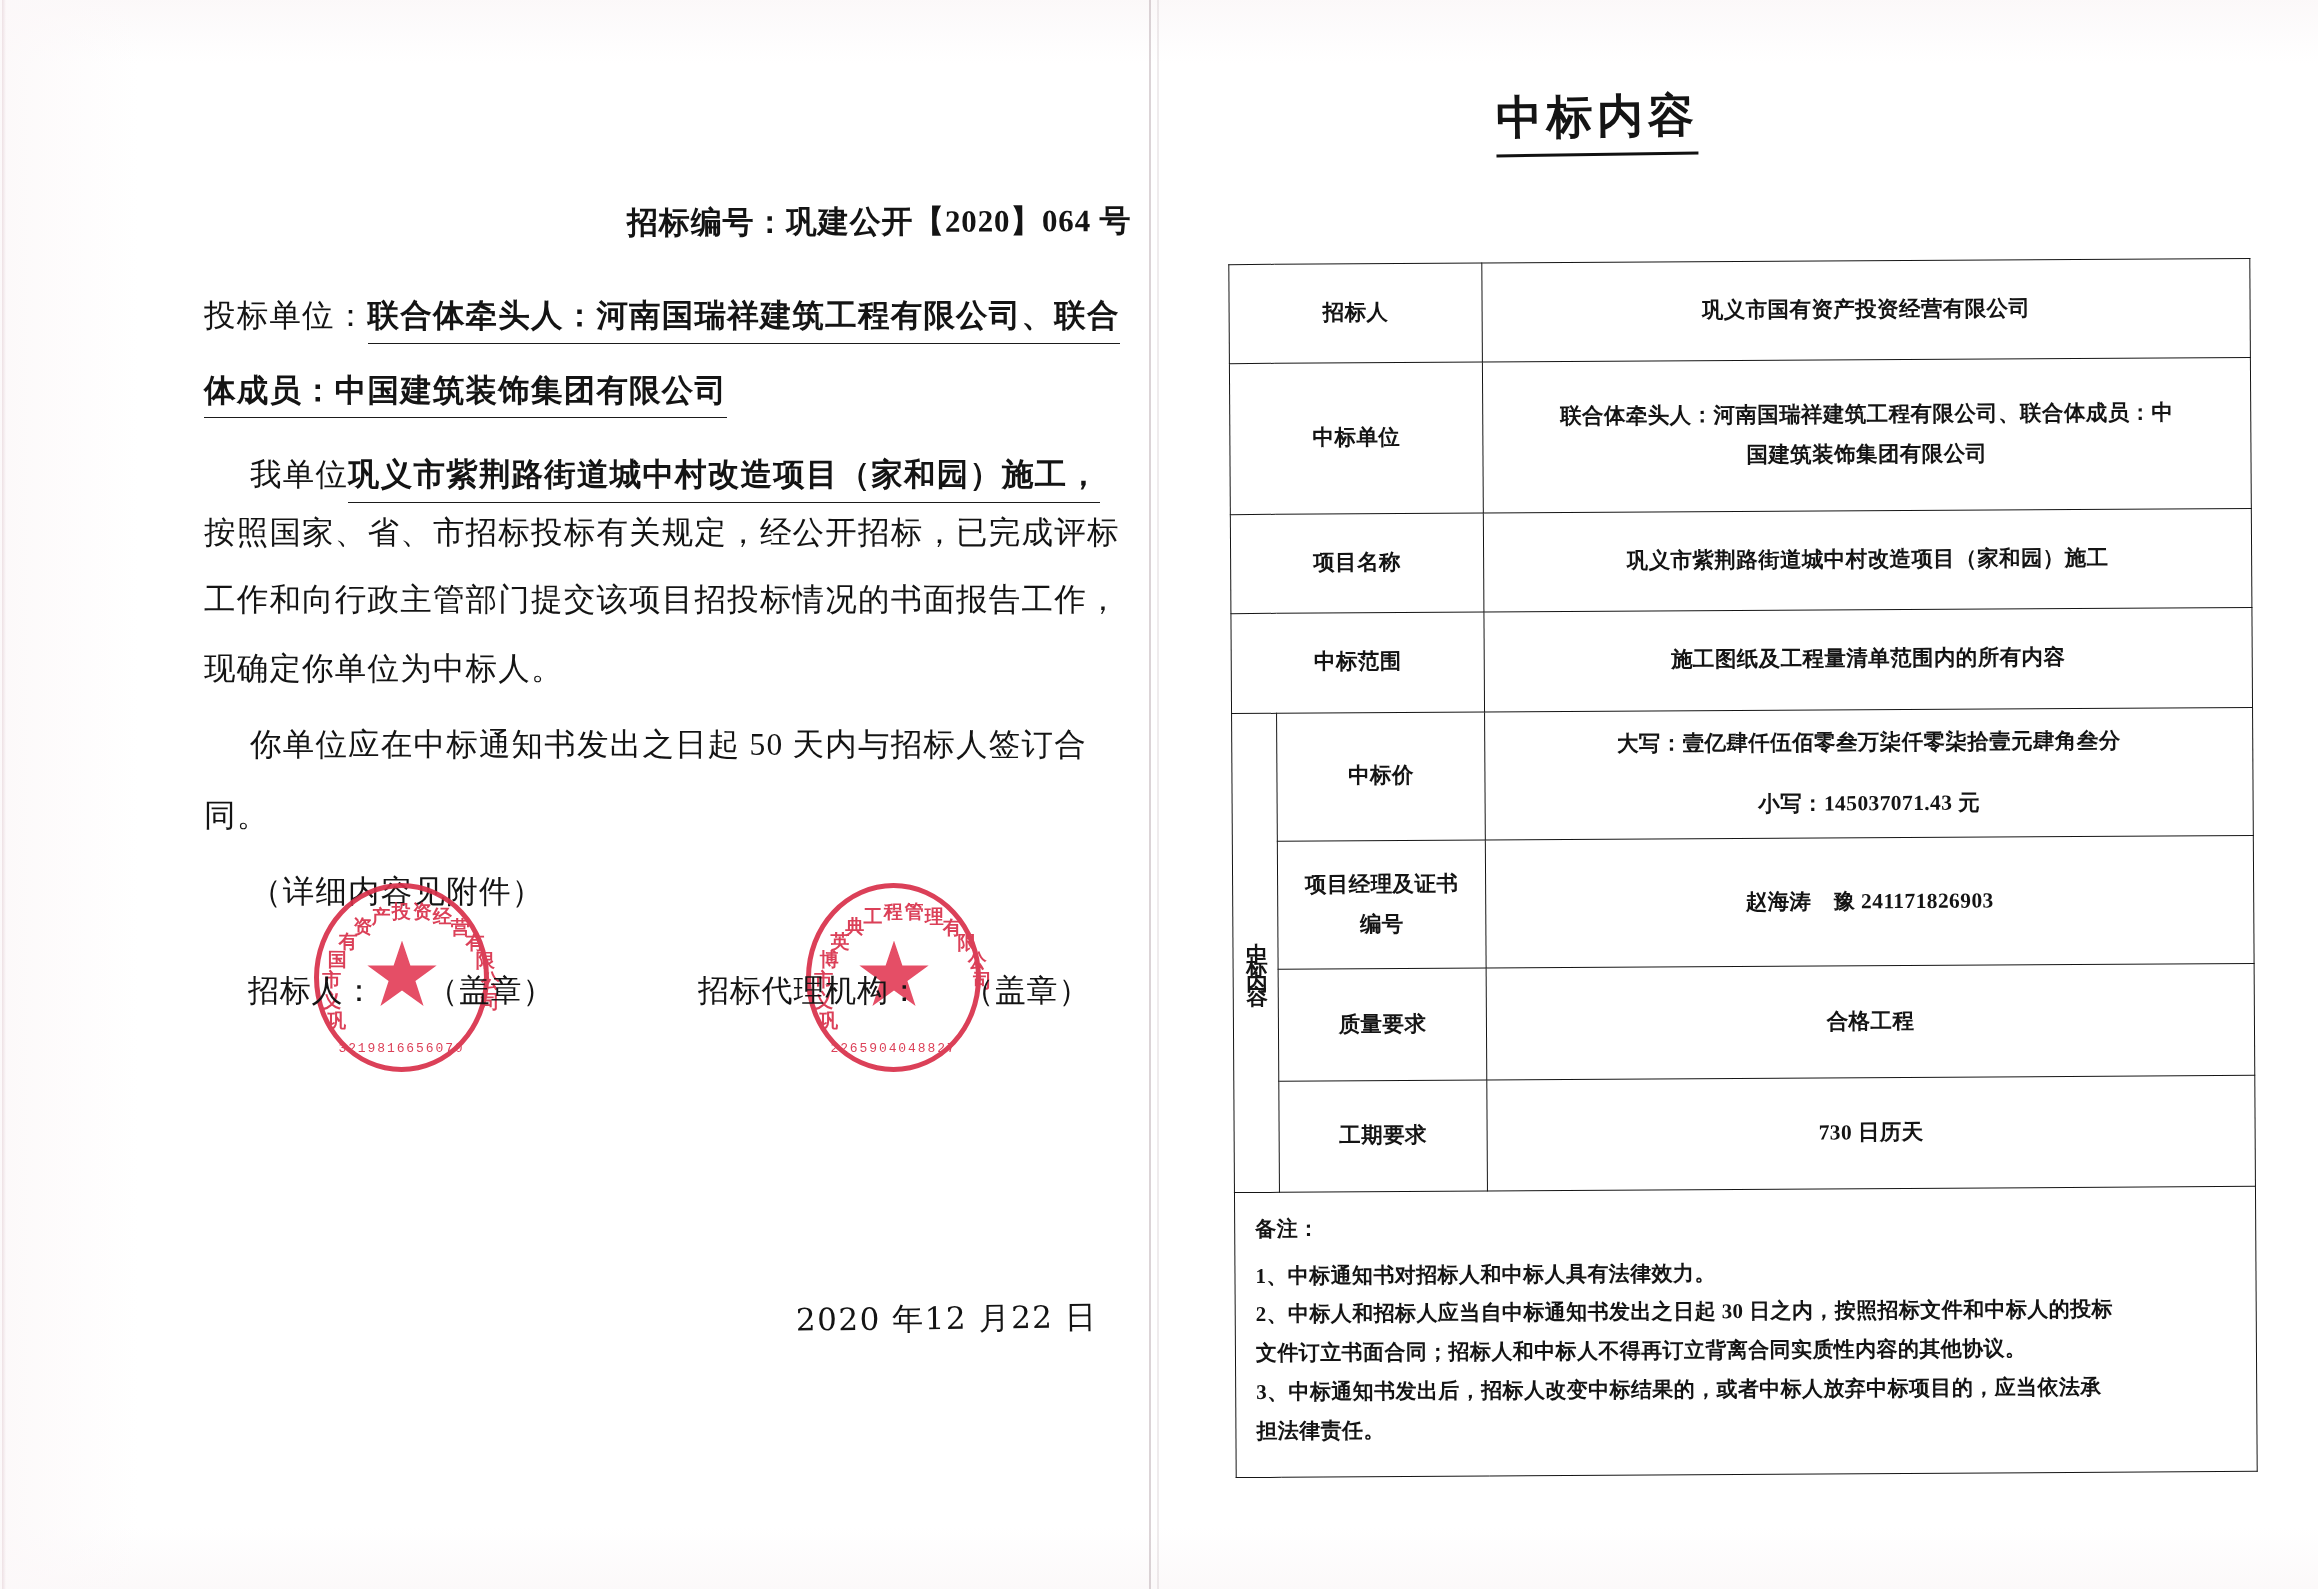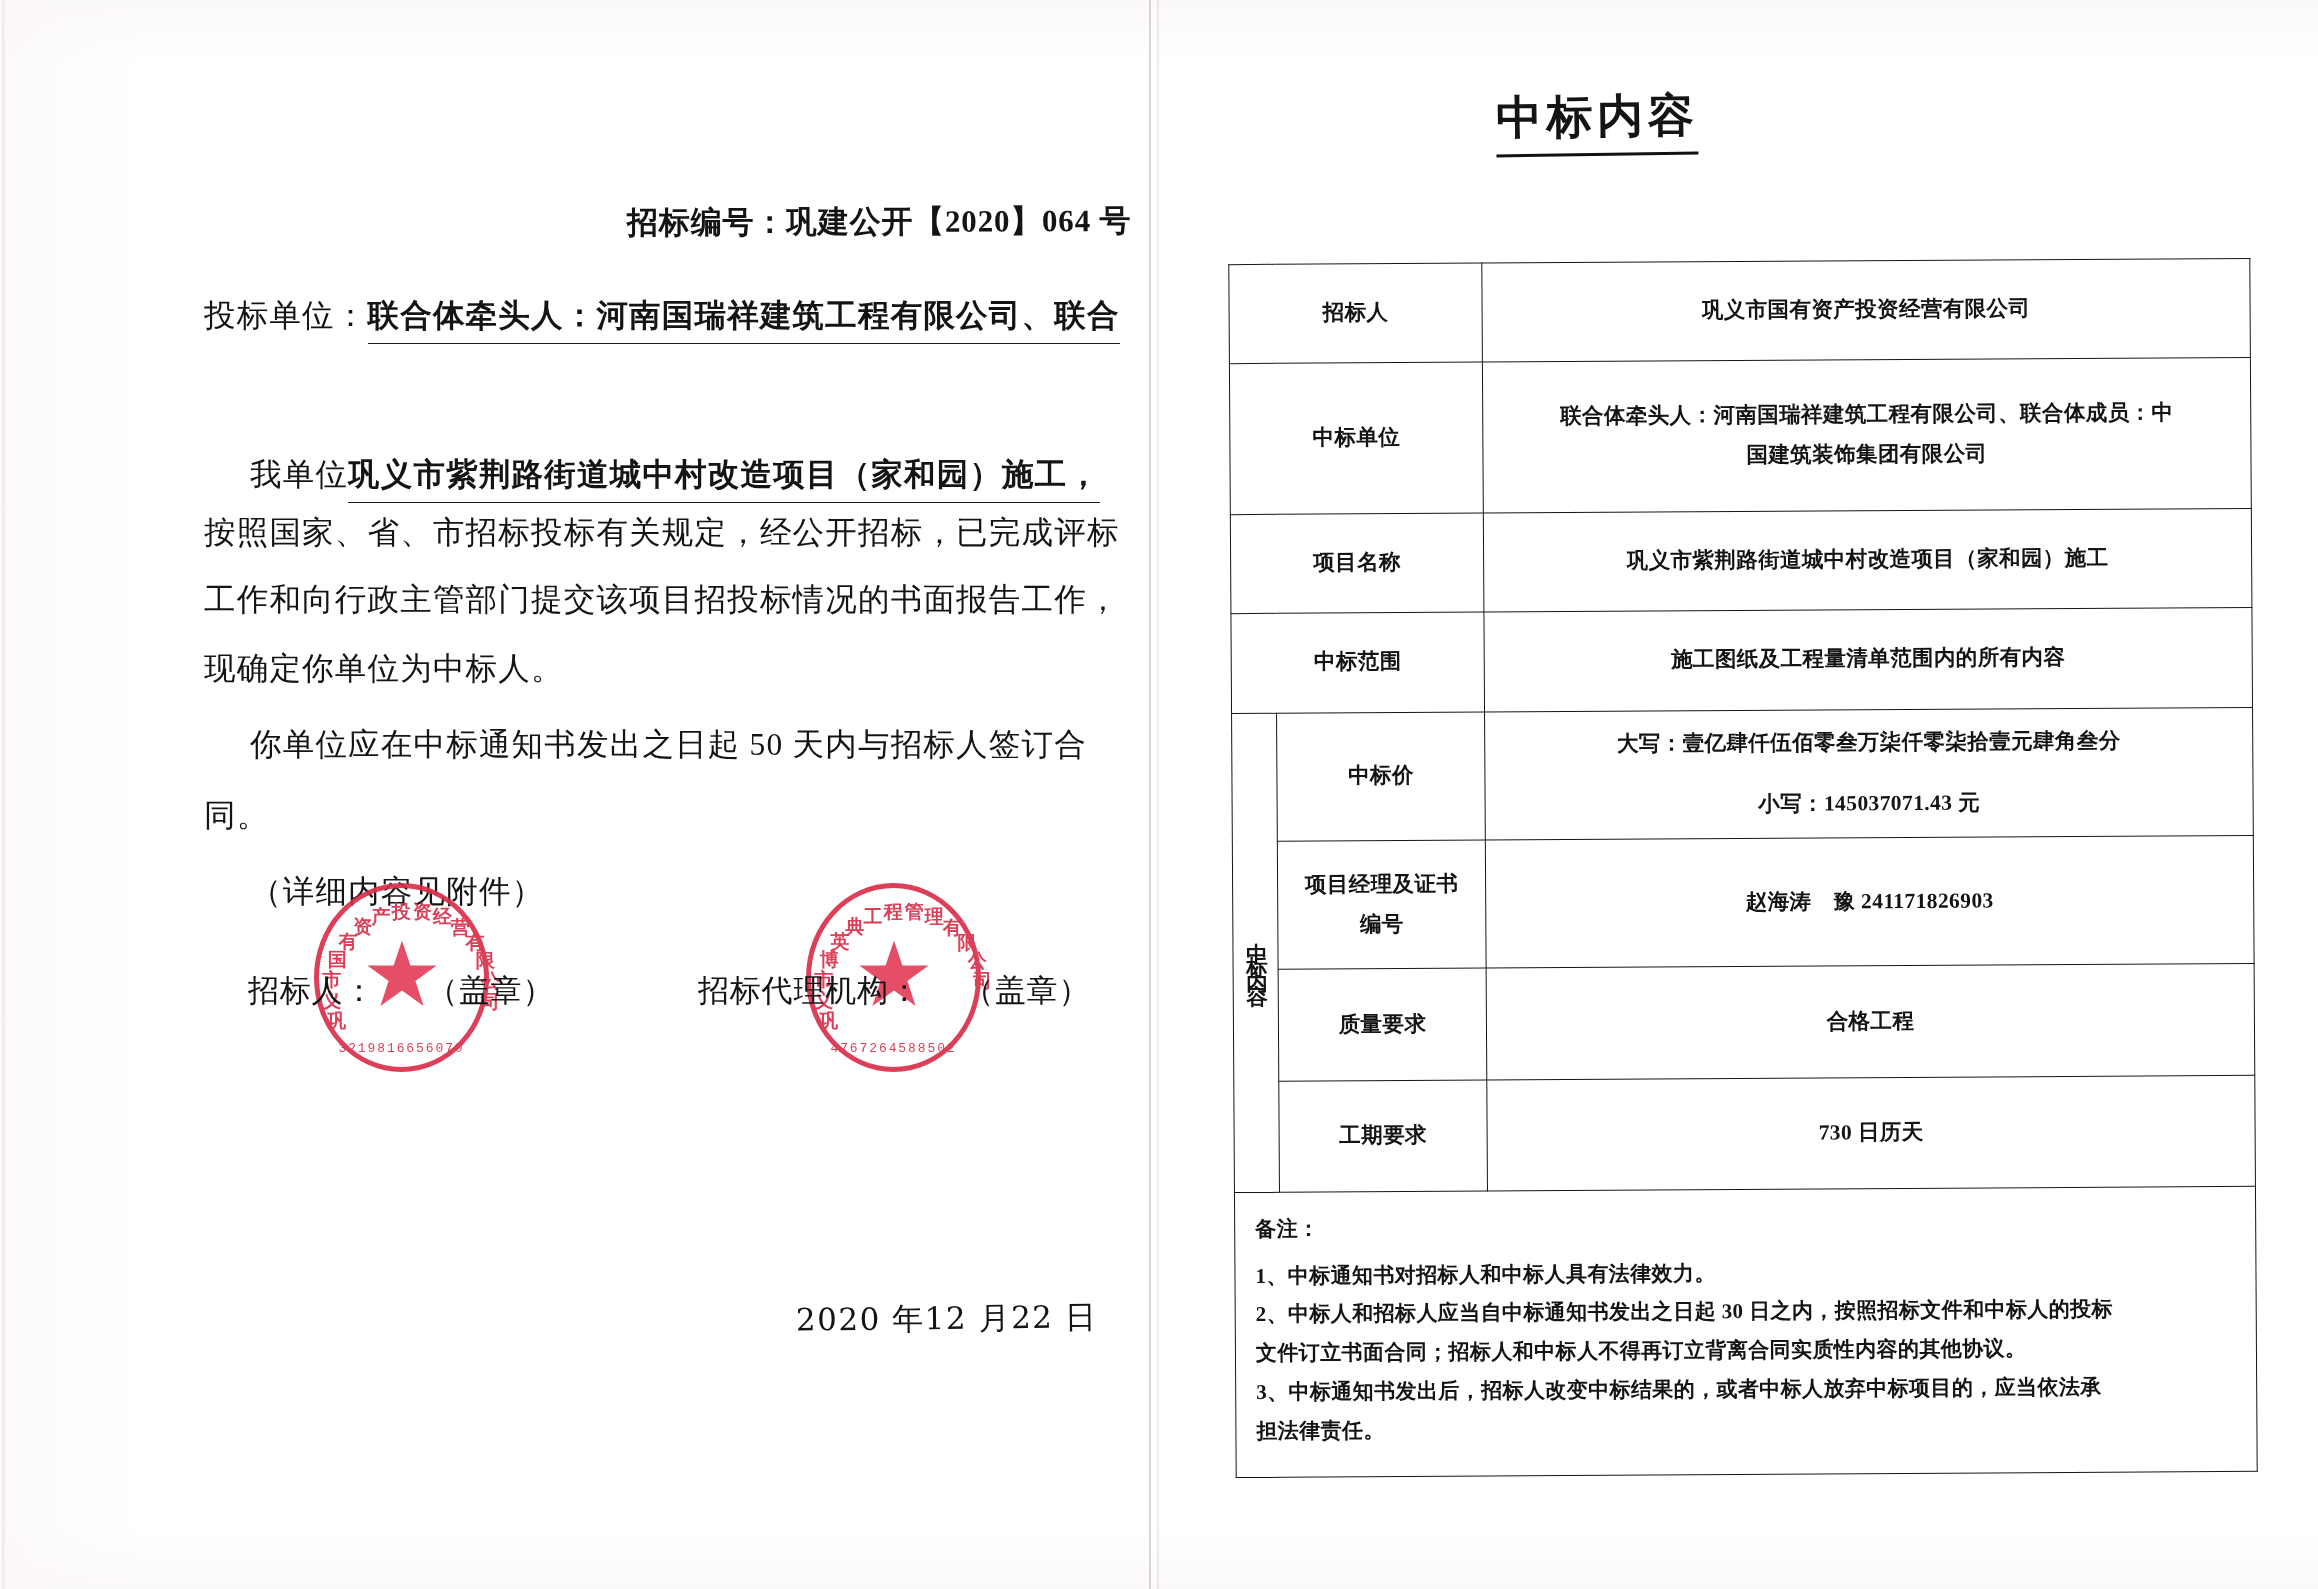--- a/index.html
+++ b/index.html
@@ -206,20 +206,21 @@
   <div class="fold f1"></div>
   <div class="fold f2"></div>
 
   <section class="left-page">
 
     <div class="bid-no">招标编号：巩建公开【2020】064 号</div>
 
     <div class="body-line" style="left:204px; top:300px;">
       <span>投标单位：</span><span class="u-line bold">联合体牵头人：河南国瑞祥建筑工程有限公司、联合</span>
     </div>
+    <div class="body-line u-line bold" style="left:204px; top:375px;">体成员：中国建筑装饰集团有限公司</div>
 
     <div class="body-line" style="left:250px; top:446px;margin-top:13px;">
       <span>我单位</span><span class="u-line bold">巩义市紫荆路街道城中村改造项目（家和园）施工，</span>
     </div>
     <div class="body-line" style="left:204px; top:584px;">工作和向行政主管部门提交该项目招投标情况的书面报告工作，</div>
     <div class="body-line" style="left:204px; top:517px;">按照国家、省、市招标投标有关规定，经公开招标，已完成评标</div>
     <div class="body-line" style="left:204px; top:653px;">现确定你单位为中标人。</div>
 
     <div class="body-line" style="left:250px; top:729px;">你单位应在中标通知书发出之日起 50 天内与招标人签订合</div>
     <div class="body-line" style="left:204px; top:800px;">同。</div>
@@ -261,21 +262,21 @@
         <span style="transform: rotate(-22deg) translate(0,-80px) rotate(22deg);">工</span>
         <span style="transform: rotate(-7deg) translate(0,-80px) rotate(7deg);">程</span>
         <span style="transform: rotate(8deg) translate(0,-80px) rotate(-8deg);">管</span>
         <span style="transform: rotate(23deg) translate(0,-80px) rotate(-23deg);">理</span>
         <span style="transform: rotate(38deg) translate(0,-80px) rotate(-38deg);">有</span>
         <span style="transform: rotate(53deg) translate(0,-80px) rotate(-53deg);">限</span>
         <span style="transform: rotate(68deg) translate(0,-80px) rotate(-68deg);">公</span>
         <span style="transform: rotate(83deg) translate(0,-80px) rotate(-83deg);">司</span>
       </div>
       <div class="star"></div>
-      <div class="code">4767264588502</div>
+      <div class="code">2265904048827</div>
     </div>
     <div class="sig-label" style="left:698px; top:970px;">招标代理机构：</div>
     <div class="sig-label" style="left:963px; top:970px;">（盖章）</div>
 
     <div class="doc-date">2020 年12 月22 日</div>
   </section>
 
   <section class="right-page">
     <div class="right-title">中标内容</div>
 

